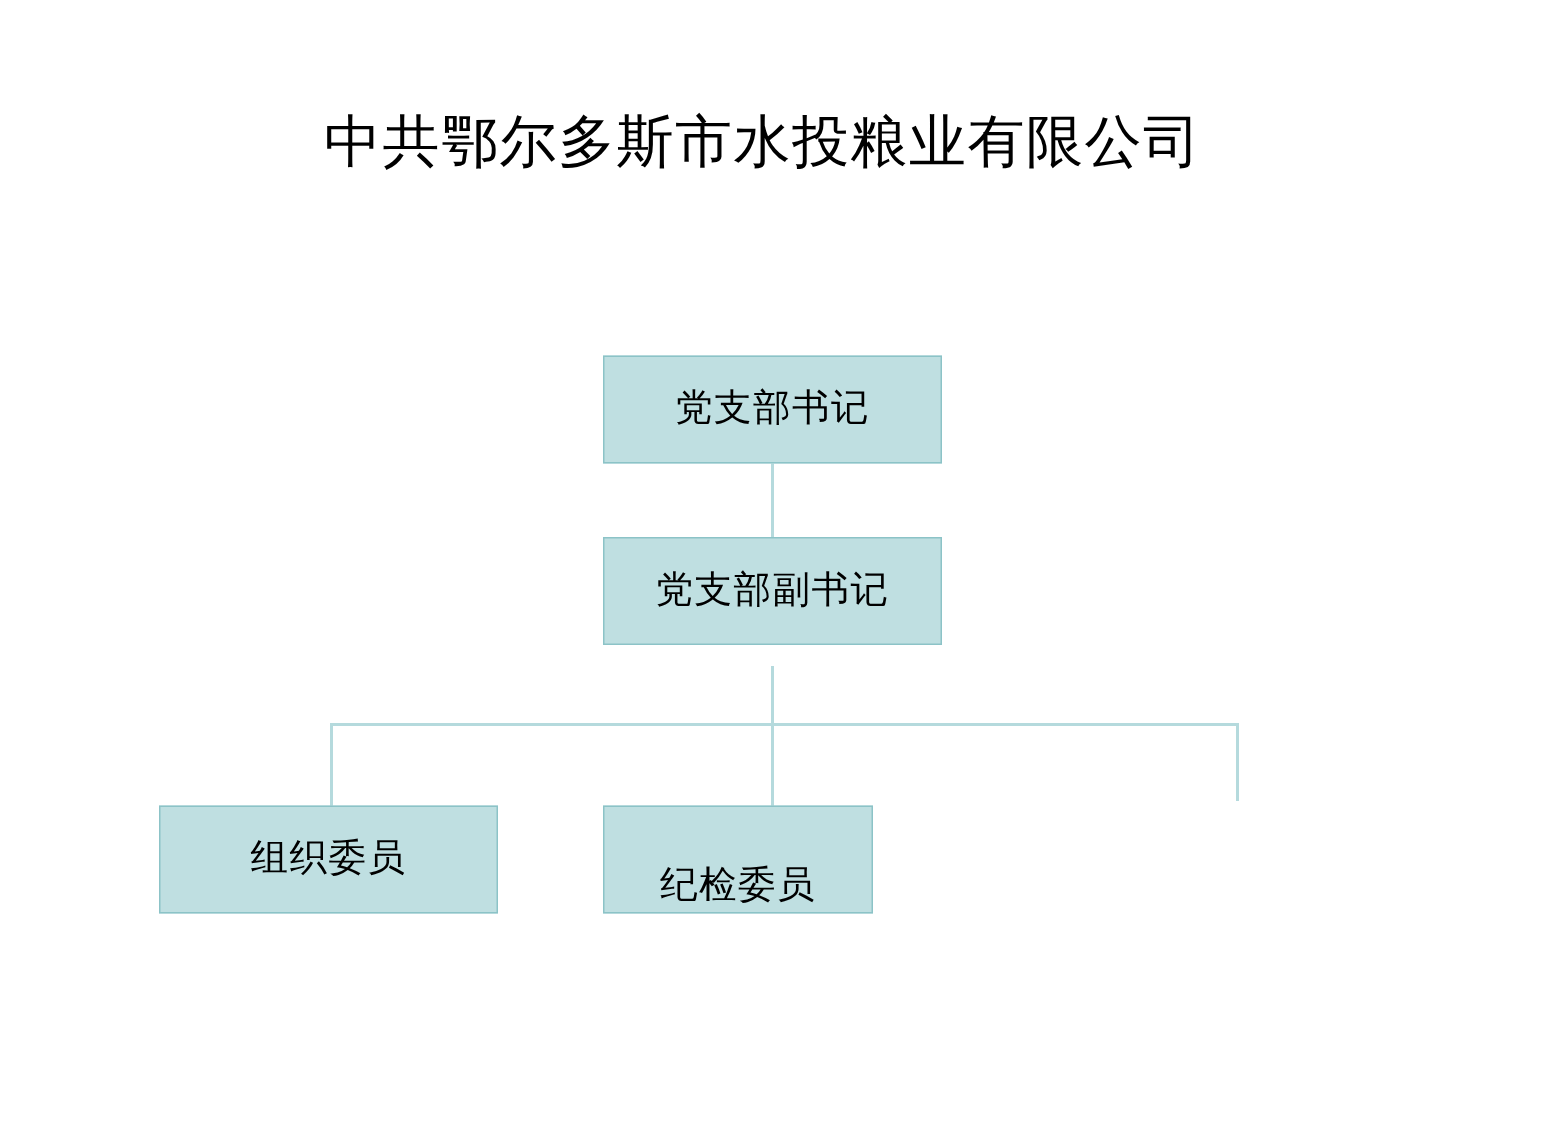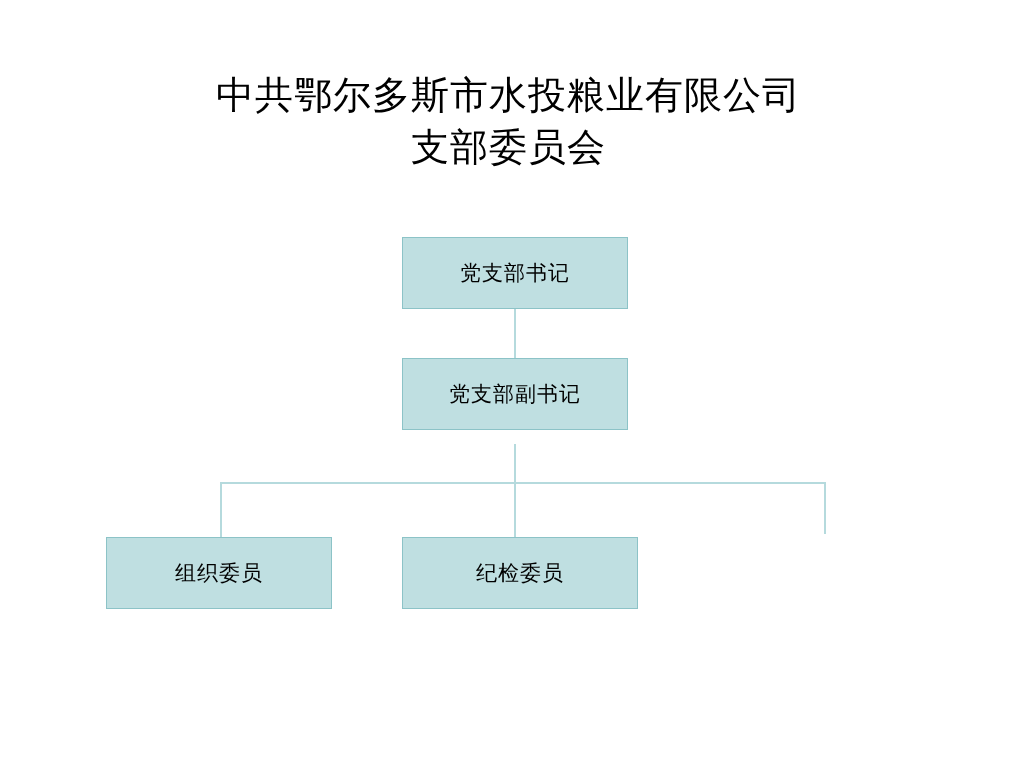--- a/index.html
+++ b/index.html
@@ -43,36 +43,36 @@
     position: absolute;
     box-sizing: border-box;
     background: #bfdfe1;
     border: 1px solid #8cc3c7;
     display: flex;
     align-items: center;
     justify-content: center;
     text-align: center;
     color: #000000;
     font-family: "Liberation Serif", "DejaVu Serif", serif;
-    font-size: 21px;
+    font-size: 25px;
     line-height: 34px;
     letter-spacing: 1px;
     padding: 0 8px;
   }
   .node-label {
     display: block;
     width: 100%;
     white-space: pre-line;
   }
 
   
   #node-secretary      { left: 402px; top: 237px; width: 226px; height: 72px; }
   #node-deputy         { left: 402px; top: 358px; width: 226px; height: 72px; }
   #node-organization   { left: 106px; top: 537px; width: 226px; height: 72px; }
-  #node-discipline     { left: 402px; top: 537px; width: 236px; height: 72px; }
+  #node-discipline     { left: 402px; top: 537px; width: 180px; height: 72px; align-items: flex-end; }
   #node-propaganda     { left: 684px; top: 533px; width: 225px; height: 88px; }
 
   
   .conn {
     position: absolute;
     background: #b5dadd;
   }
   .conn-v { width: 2px; }
   .conn-h { height: 2px; }
 
@@ -87,21 +87,20 @@
   #conn-bus-discipline   { left: 514px; top: 482px; height: 56px; }
   #conn-bus-propaganda   { left: 824px; top: 482px; height: 52px; }
 </style>
 </head>
 <body>
 
 <div id="slide">
 
   <div class="title-block">
     <div class="title-line">中共鄂尔多斯市水投粮业有限公司</div>
-    <div class="title-line">支部委员会</div>
   </div>
 
   <div class="conn conn-v" id="conn-secretary-deputy"></div>
   <div class="conn conn-v" id="conn-deputy-bus"></div>
   <div class="conn conn-h" id="conn-bus"></div>
   <div class="conn conn-v" id="conn-bus-organization"></div>
   <div class="conn conn-v" id="conn-bus-discipline"></div>
   <div class="conn conn-v" id="conn-bus-propaganda"></div>
 
   <div class="node" id="node-secretary">

